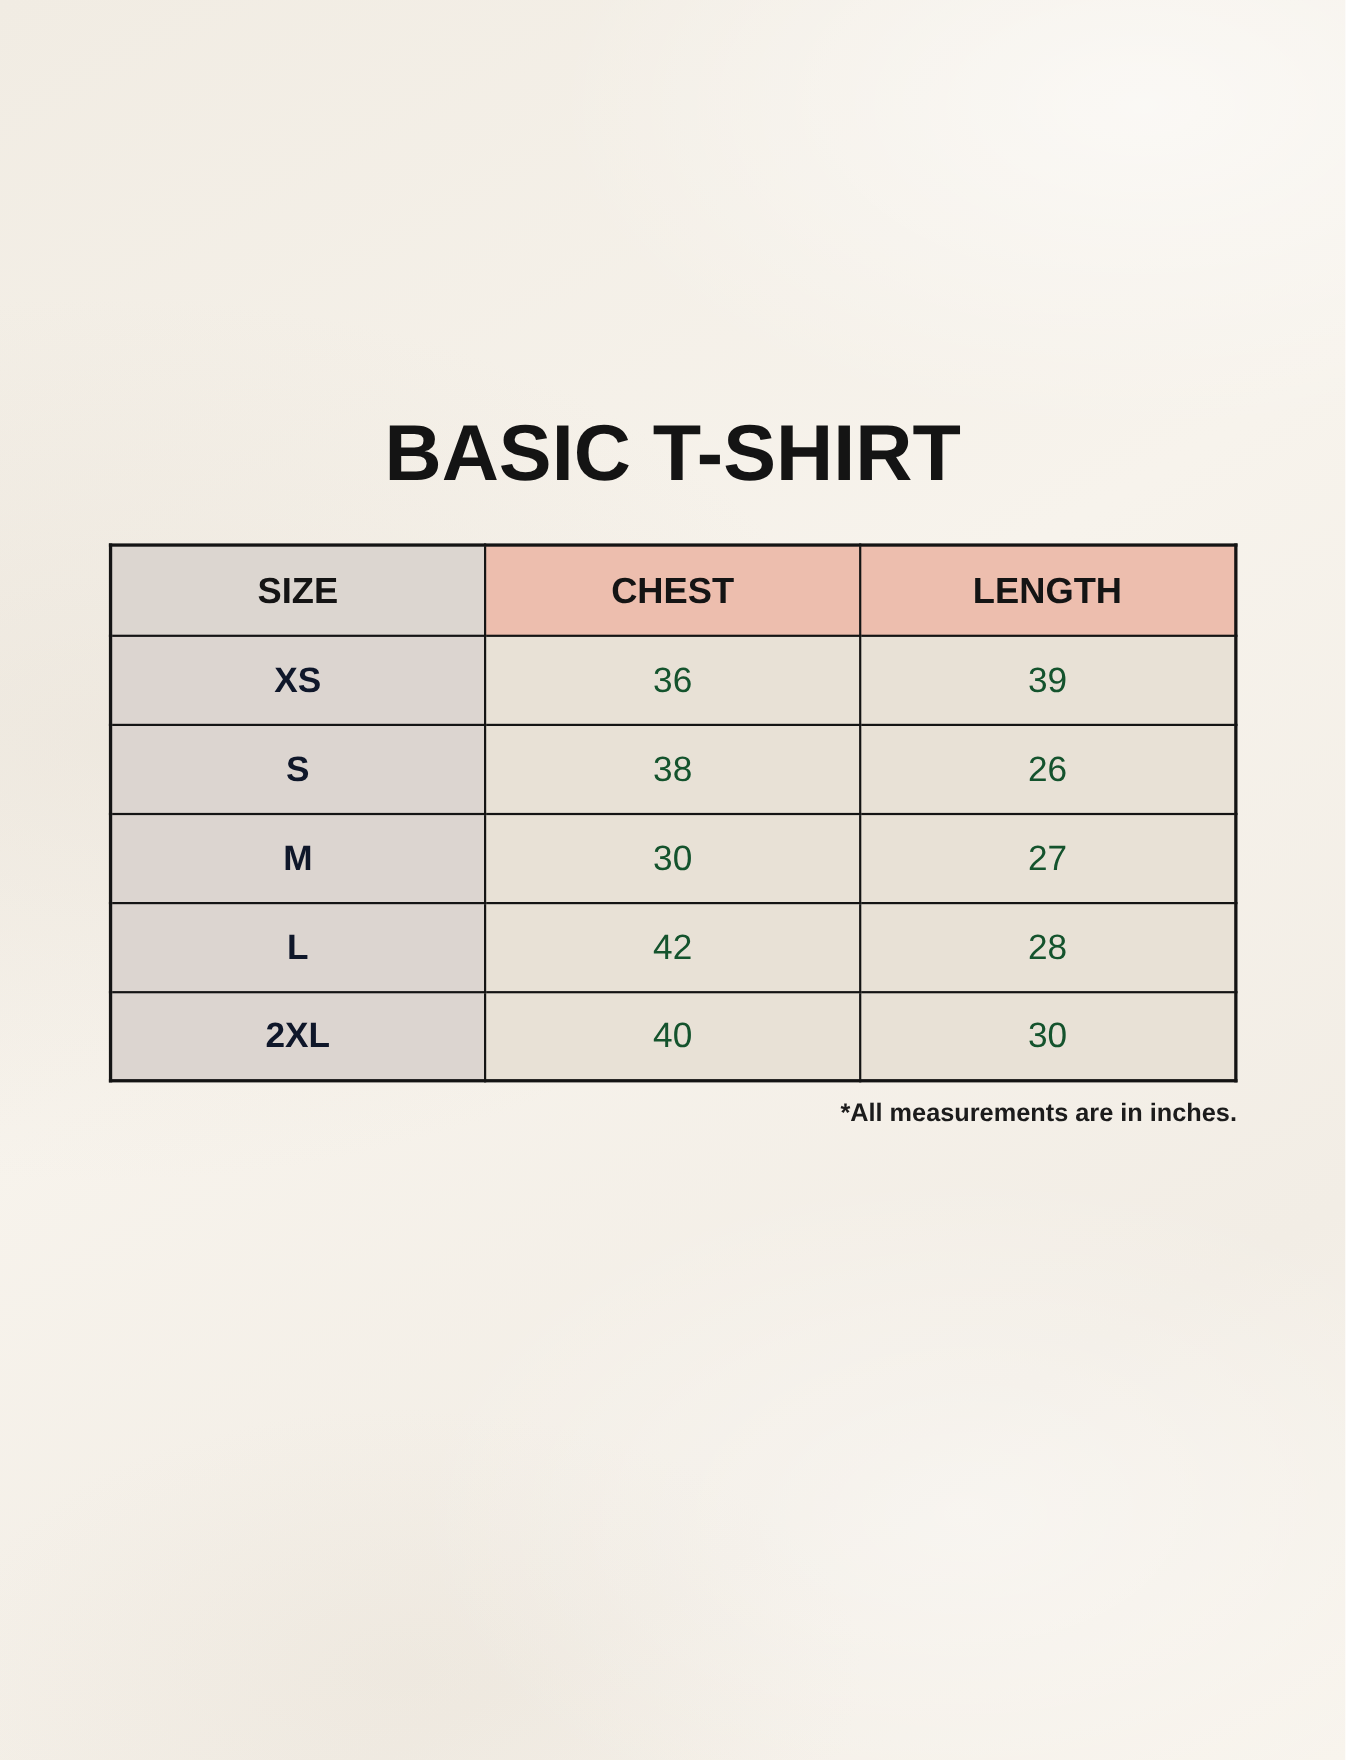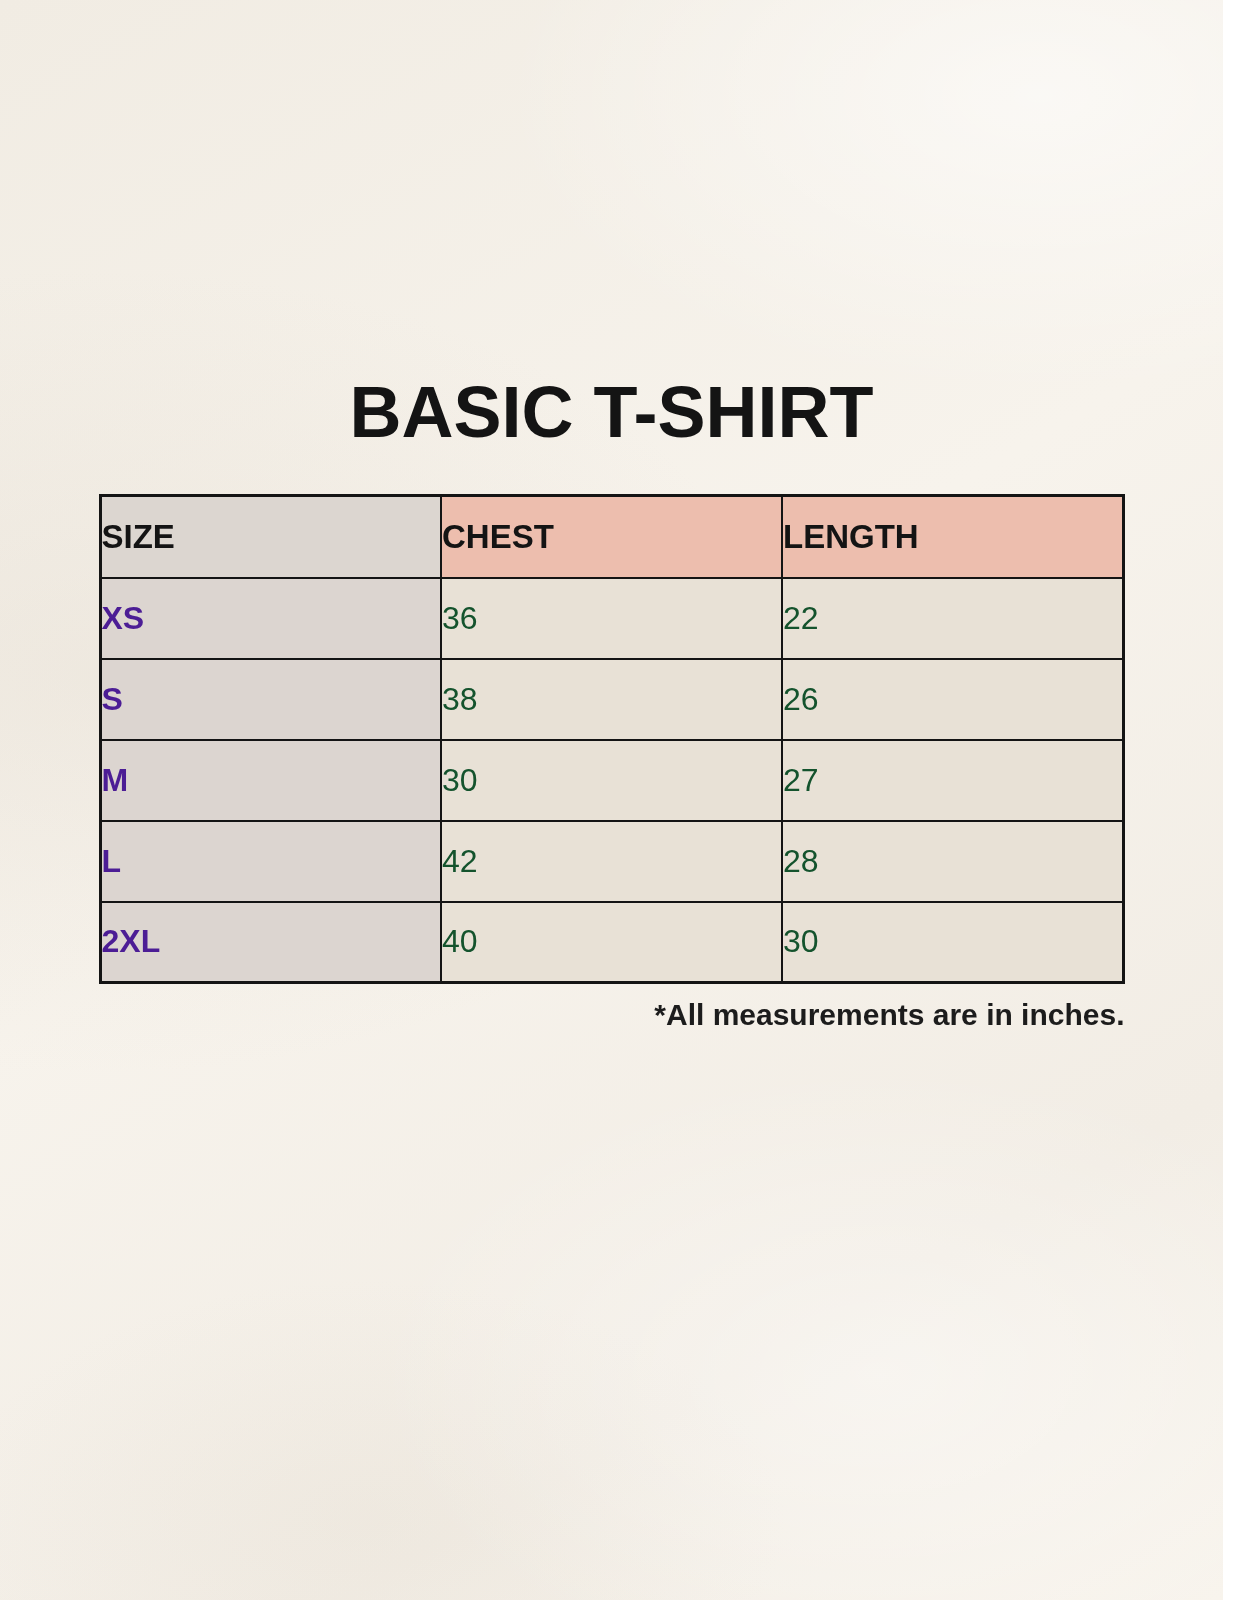--- a/index.html
+++ b/index.html
@@ -56,21 +56,21 @@
   table.size-table {
     width: 1026px;
     margin: 46px auto 0 auto;
     border-collapse: collapse;
     table-layout: fixed;
   }
 
   table.size-table th,
   table.size-table td {
     border: 2.5px solid #141414;
-    text-align: left;
+    text-align: center;
     vertical-align: middle;
   }
 
   table.size-table {
     border: 3px solid #141414;
   }
 
   table.size-table thead th {
     height: 82px;
     font-size: 33px;
@@ -82,34 +82,34 @@
     height: 81px;
     font-size: 32px;
   }
 
   .cell-size-header { background: #dcd6d0; }
   .cell-accent      { background: #edbeae; }
 
   table.size-table tbody td.cell-size {
     background: #dcd5d0;
     font-weight: 700;
-    color: #4c1d95;
+    color: #0f172a;
   }
 
   table.size-table tbody td.cell-value {
     background: #e8e1d6;
     font-weight: 400;
     color: #14532d;
   }
 
   .footnote {
     width: 1026px;
     margin: 14px auto 0 auto;
     text-align: right;
-    font-size: 30px;
+    font-size: 23px;
     font-weight: 600;
     color: #1c1c1c;
   }
 </style>
 </head>
 <body>
 
 <div class="canvas">
 
   <h1 class="page-title">BASIC T-SHIRT</h1>
@@ -120,21 +120,21 @@
       <tr>
         <th class="cell-size-header">SIZE</th>
         <th class="cell-accent">CHEST</th>
         <th class="cell-accent">LENGTH</th>
       </tr>
     </thead>
     <tbody>
       <tr>
         <td class="cell-size">XS</td>
         <td class="cell-value">36</td>
-        <td class="cell-value">22</td>
+        <td class="cell-value">39</td>
       </tr>
       <tr>
         <td class="cell-size">S</td>
         <td class="cell-value">38</td>
         <td class="cell-value">26</td>
       </tr>
       <tr>
         <td class="cell-size">M</td>
         <td class="cell-value">30</td>
         <td class="cell-value">27</td>

